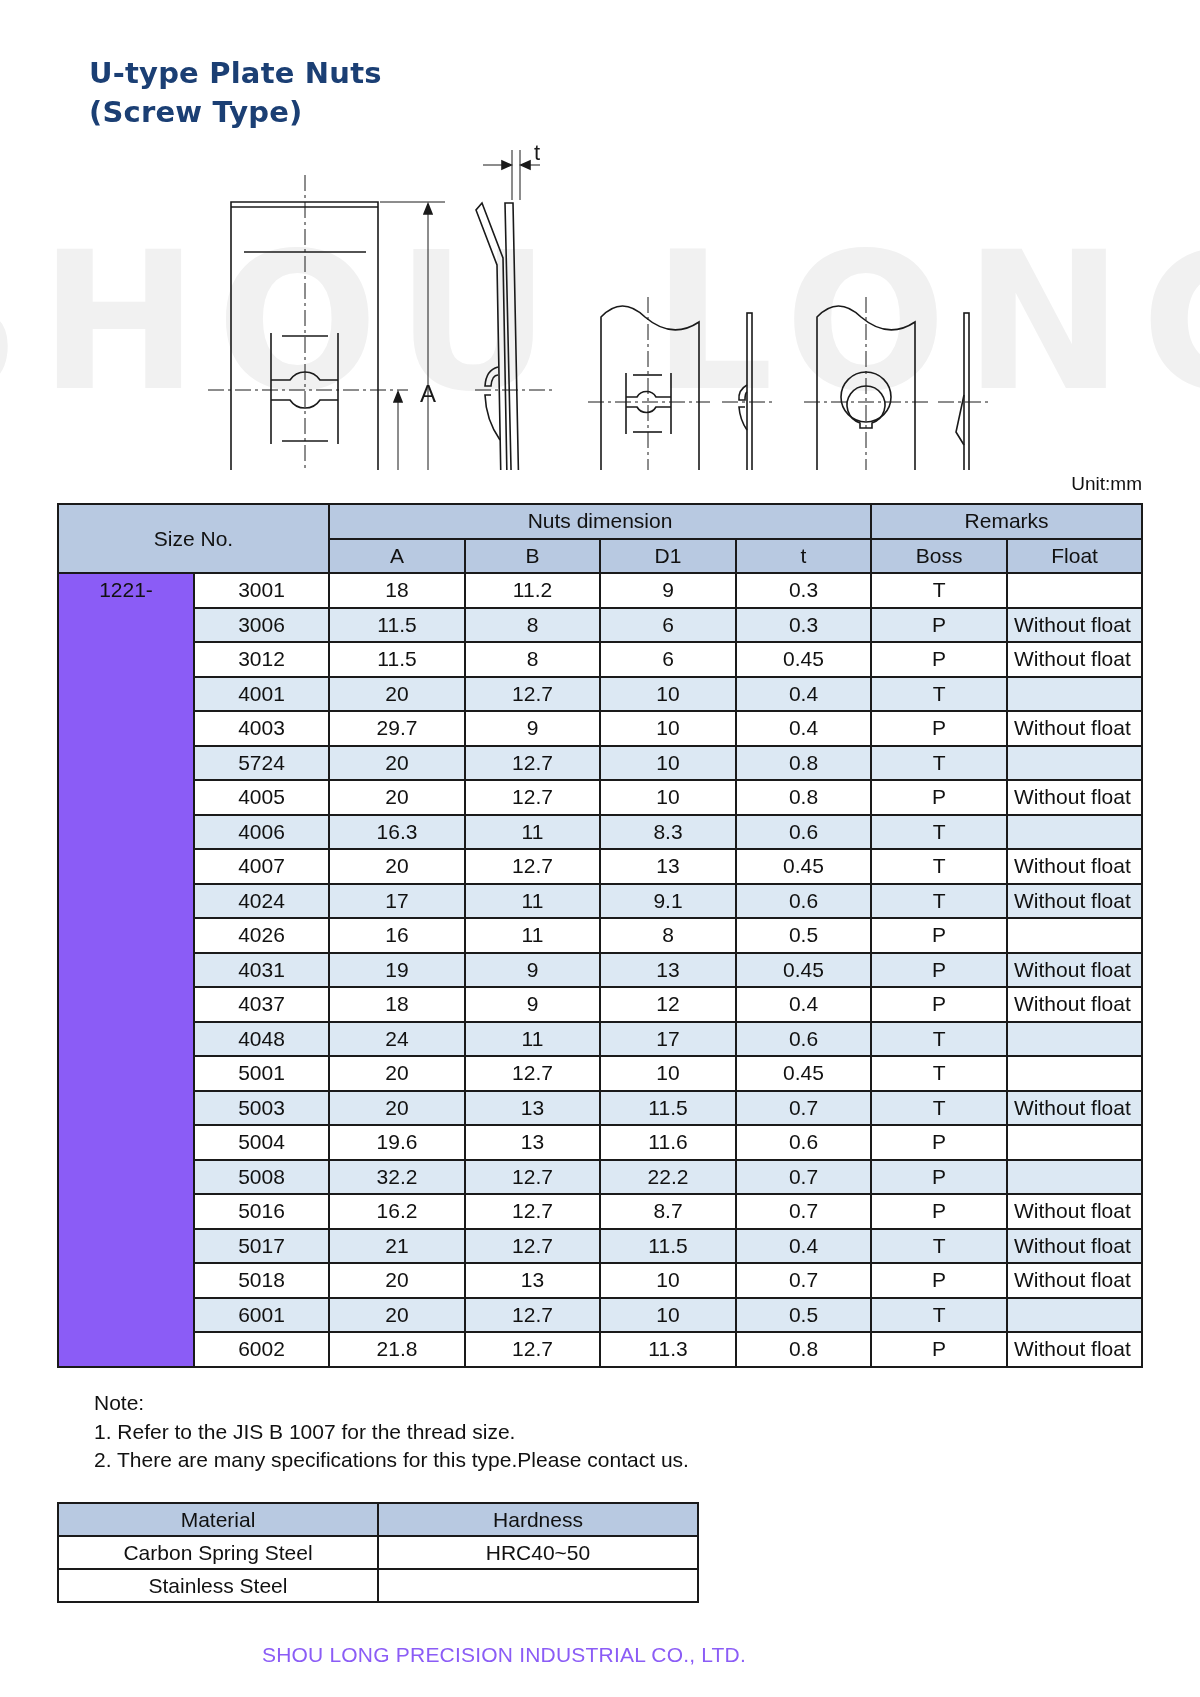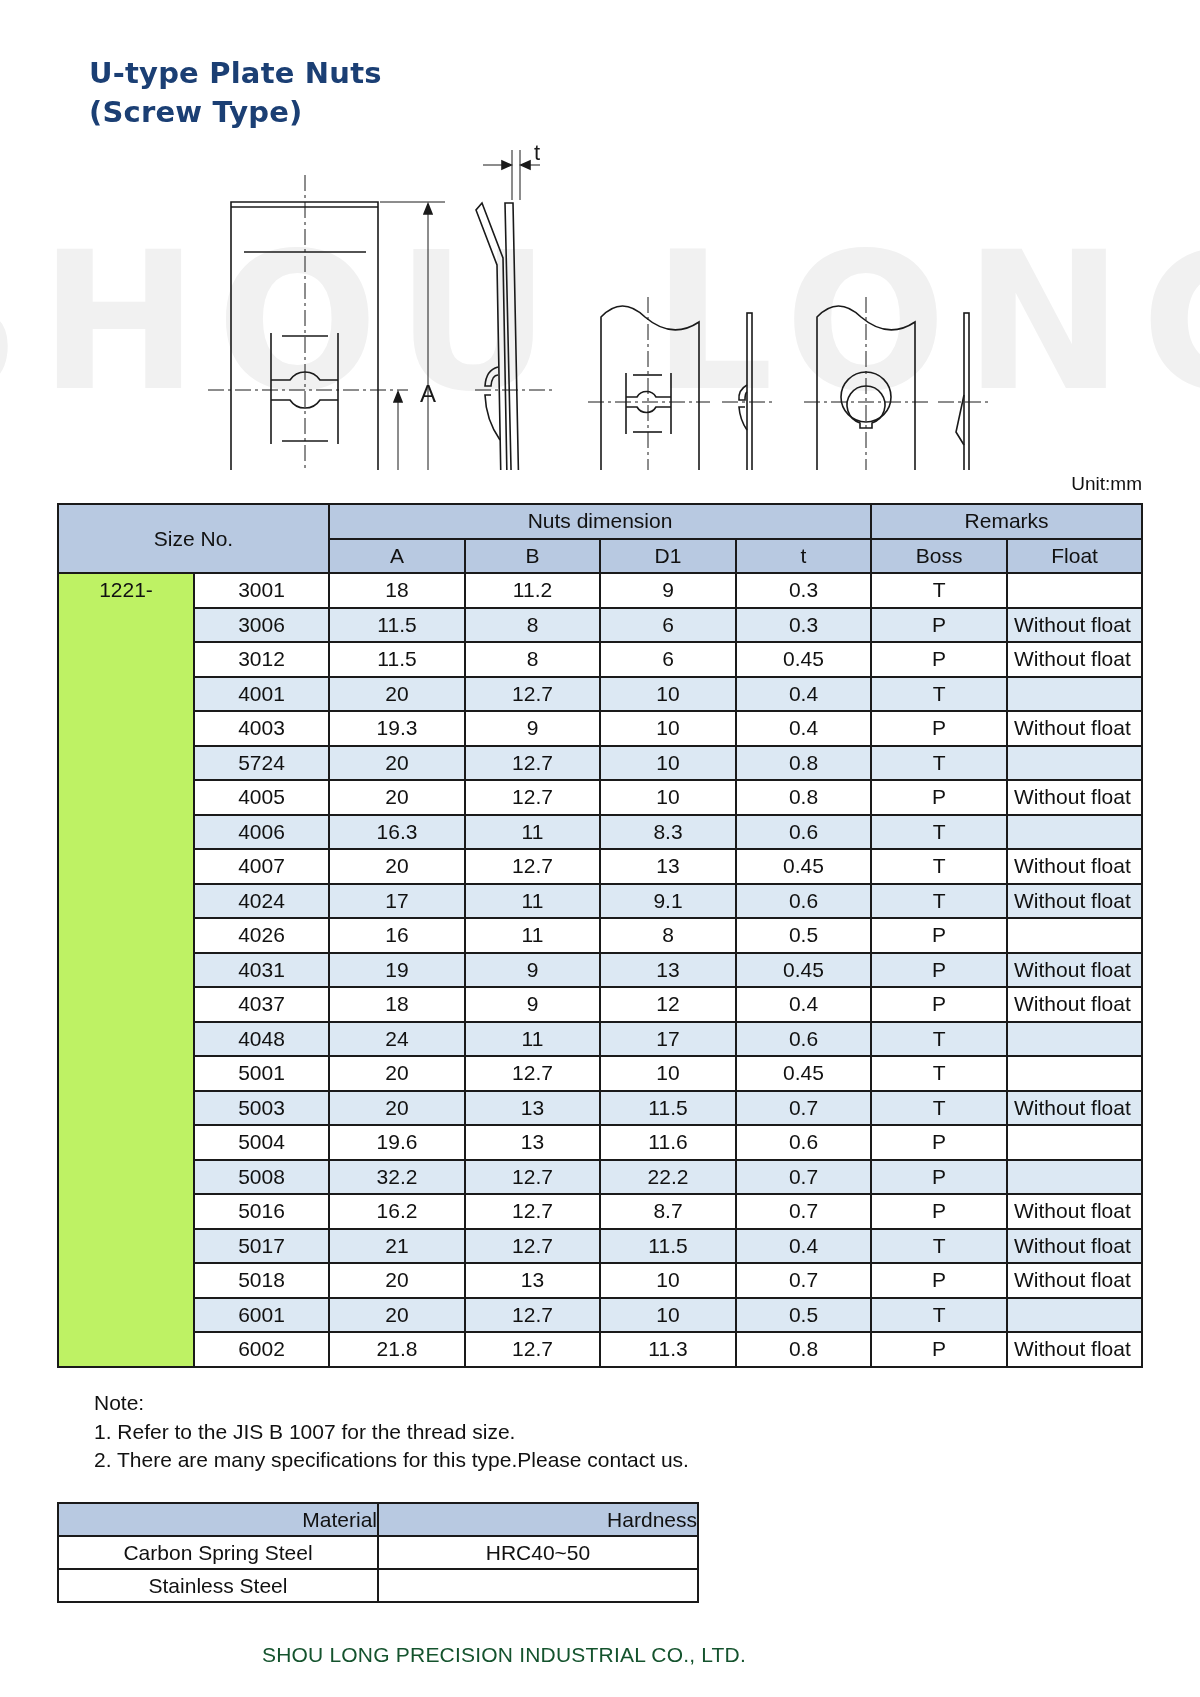--- a/index.html
+++ b/index.html
@@ -4,27 +4,27 @@
 <style>
   html, body { margin:0; padding:0; background:#ffffff; }
   body { width:1200px; height:1697px; position:relative; overflow:hidden; font-family:"Liberation Sans", sans-serif; color:#111; }
   .title { position:absolute; left:57px; top:54px; font-family:"DejaVu Sans", sans-serif; font-weight:bold; font-size:29px; line-height:39px; color:#1b3f74; letter-spacing:0.2px;margin-left:32px; }
   .drawing { position:absolute; left:0; top:140px; width:1200px; height:330px; }
   .unit { position:absolute; right:58px; top:473px; font-size:19px; }
   table.main { position:absolute; left:57px; top:503px; width:1086px; border-collapse:collapse; table-layout:fixed; font-size:21px; }
   table.main td, table.main th { border:2px solid #1a1a1a; text-align:center; padding:0; height:32.5px; font-weight:normal; overflow:hidden; white-space:nowrap; }
   table.main th { background:#b8c9e1; }
   table.main tr.alt td.c { background:#dce8f3; }
-  table.main td.series { vertical-align:top; padding-top:4px; background:#bef264; }
+  table.main td.series { vertical-align:top; padding-top:4px; background:#8b5cf6; }
   td.float { text-align:left !important; padding-left:6px !important;margin-top:34px; }
   .notes { position:absolute; left:57px; top:1389px; font-size:21px; line-height:28.5px;margin-left:37px; }
   table.mat { position:absolute; left:57px; top:1502px; width:642px; border-collapse:collapse; table-layout:fixed; font-size:21px; }
   table.mat td, table.mat th { border:2px solid #1a1a1a; text-align:center; height:31px; padding:0; font-weight:normal; }
-  table.mat th { background:#b8c9e1;text-align:right; }
-  .footer { position:absolute; left:0; width:1008px; top:1643px; text-align:center; font-size:21px; color:#14532d; letter-spacing:0.2px; }
+  table.mat th { background:#b8c9e1; }
+  .footer { position:absolute; left:0; width:1008px; top:1643px; text-align:center; font-size:21px; color:#8b5cf6; letter-spacing:0.2px; }
   .label-box { fill:#1a1a1a; }
 </style>
 </head>
 <body>
 
 <div class="title">
   <div>U-type Plate Nuts</div>
   <div>(Screw Type)</div>
 </div>
 
@@ -179,21 +179,21 @@
         <td class="c">4001</td>
         <td class="c">20</td>
         <td class="c">12.7</td>
         <td class="c">10</td>
         <td class="c">0.4</td>
         <td class="c">T</td>
         <td class="c float"></td>
       </tr>
       <tr>
         <td class="c">4003</td>
-        <td class="c">19.3</td>
+        <td class="c">29.7</td>
         <td class="c">9</td>
         <td class="c">10</td>
         <td class="c">0.4</td>
         <td class="c">P</td>
         <td class="c float">Without float</td>
       </tr>
       <tr class="alt">
         <td class="c">5724</td>
         <td class="c">20</td>
         <td class="c">12.7</td>

